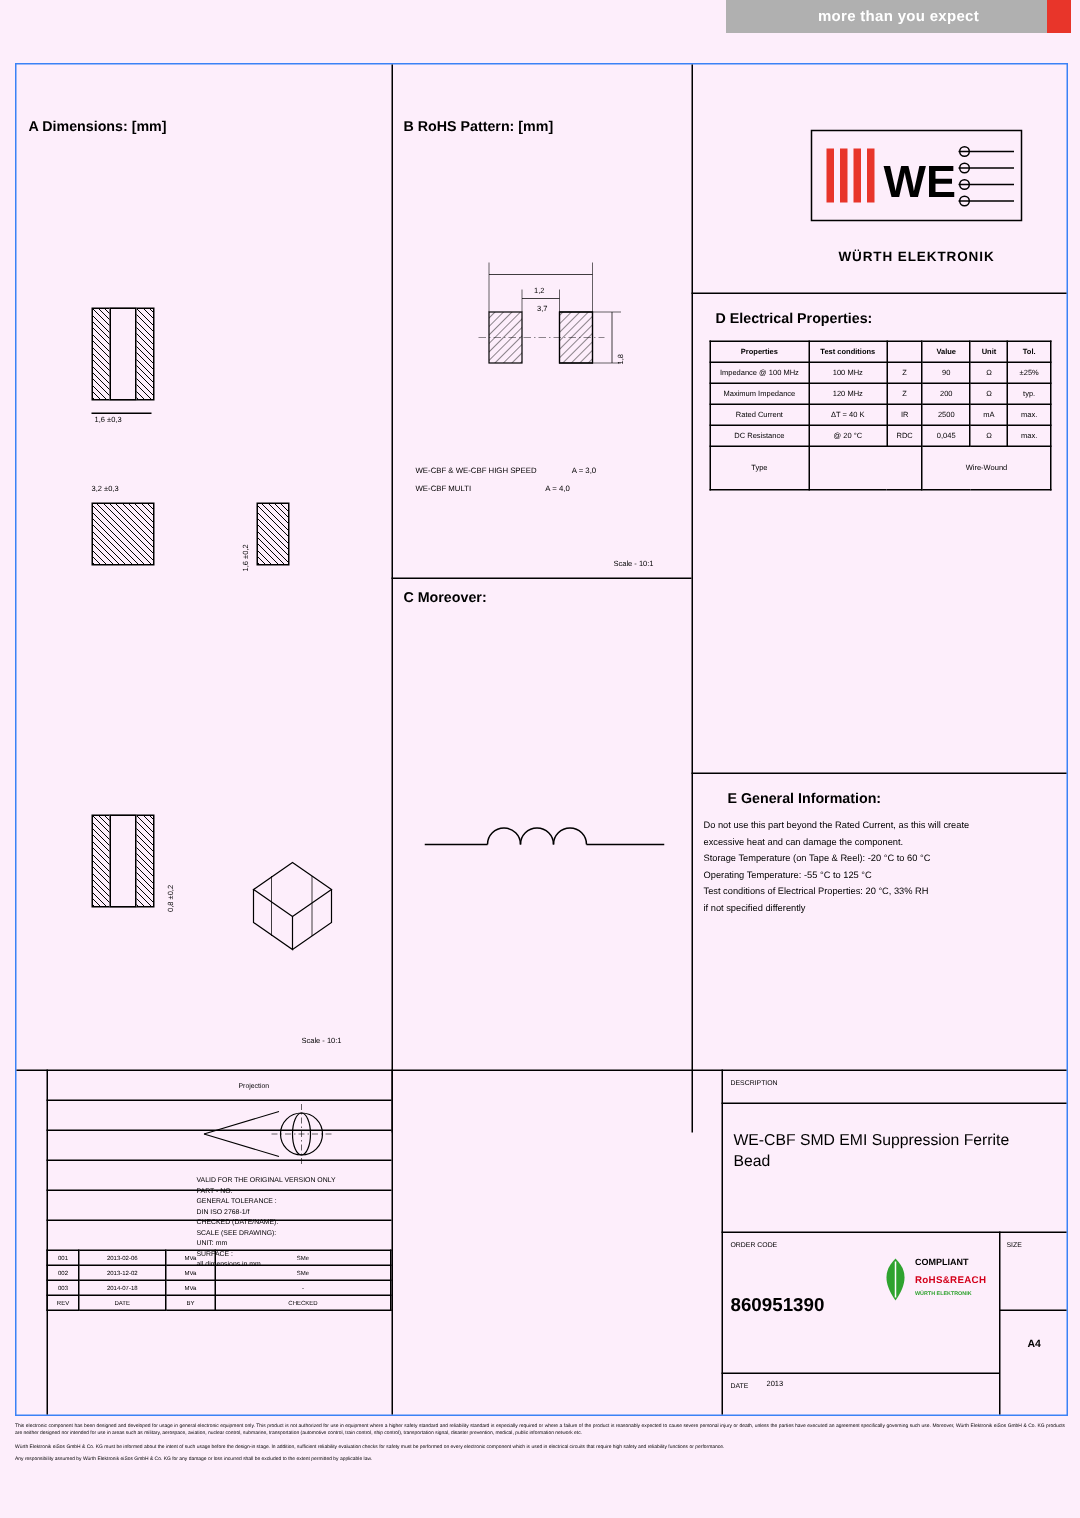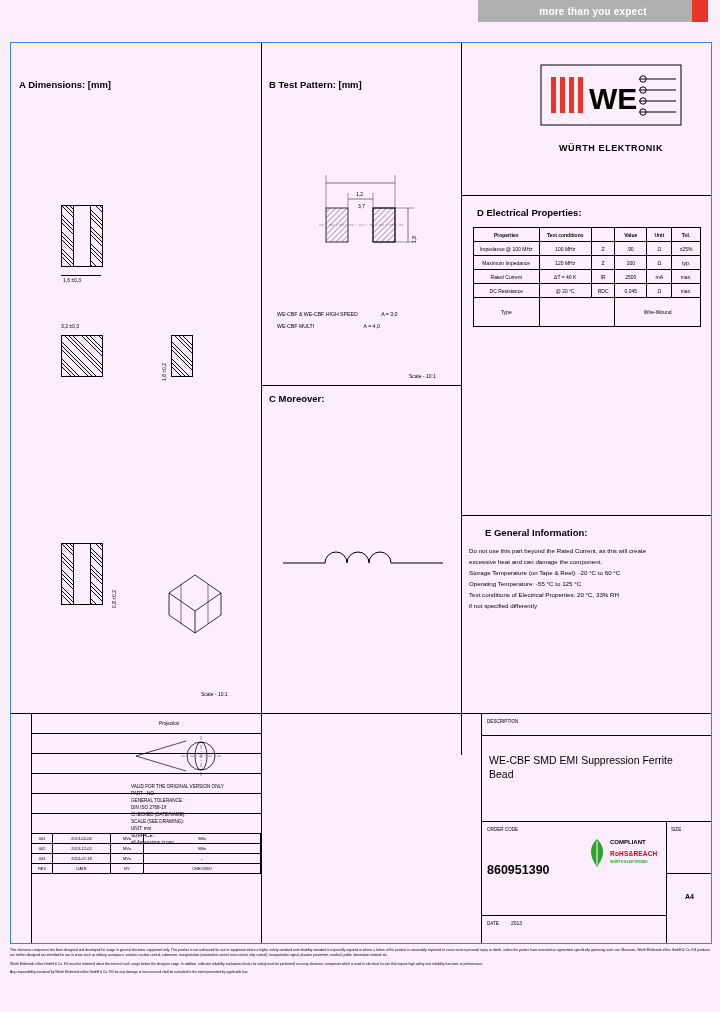--- a/index.html
+++ b/index.html
@@ -5,21 +5,21 @@
   html,body{margin:0;padding:0;}
   body{
     width:720px;height:1012px;
     background:#fdeefb;
     font-family:"Liberation Sans", sans-serif;
     color:#000;
     position:relative;
     overflow:hidden;
   }
   .banner{
-    position:absolute;top:0;right:12px;
+    position:absolute;top:0;right:6px;
     width:230px;height:22px;
     background:#b0b0b0;
     color:#ffffff;
     font-size:10px;font-weight:bold;
     display:flex;align-items:center;justify-content:center;
     letter-spacing:.2px;
   }
   .banner .red{
     position:absolute;right:0;top:0;width:16px;height:22px;background:#e8352a;
   }
@@ -121,21 +121,21 @@
     <polyline points="8,40 8,62 34,80 34,58" fill="none" stroke="#000" stroke-width="0.8"></polyline>
     <polyline points="34,80 60,62 60,40" fill="none" stroke="#000" stroke-width="0.8"></polyline>
     <line x1="20" y1="31" x2="20" y2="53" stroke="#000" stroke-width="0.5"></line>
     <line x1="47" y1="31" x2="47" y2="53" stroke="#000" stroke-width="0.5"></line>
     <line x1="20" y1="53" x2="20" y2="71" stroke="#000" stroke-width="0.5"></line>
     <line x1="47" y1="53" x2="47" y2="71" stroke="#000" stroke-width="0.5"></line>
   </svg>
 
   <div class="scale" style="left:190px;top:648px;">Scale - 10:1</div>
 
-  <div class="secttitle" style="left:258px;top:36px;">B Test Pattern: [mm]</div>
+  <div class="secttitle" style="left:258px;top:36px;">B RoHS Pattern: [mm]</div>
 
   <svg style="position:absolute;left:300px;top:110px;" width="120" height="120" viewBox="0 0 120 120">
 
     <rect x="15" y="55" width="22" height="34" fill="url(#hp)" stroke="#000" stroke-width="0.8"></rect>
     <rect x="62" y="55" width="22" height="34" fill="none" stroke="#000" stroke-width="0.8"></rect>
     <defs>
       <pattern id="hp" patternUnits="userSpaceOnUse" width="4" height="4" patternTransform="rotate(45)">
         <line x1="0" y1="0" x2="0" y2="4" stroke="#000" stroke-width="0.6"></line>
       </pattern>
     </defs>
@@ -171,21 +171,21 @@
 
   <div class="secttitle" style="left:258px;top:350px;">C Moreover:</div>
   <svg style="position:absolute;left:272px;top:490px;" width="160" height="40" viewBox="0 0 160 40">
     <line x1="0" y1="30" x2="42" y2="30" stroke="#000" stroke-width="1"></line>
     <path d="M42,30 a11,11 0 0 1 22,0" fill="none" stroke="#000" stroke-width="1"></path>
     <path d="M64,30 a11,11 0 0 1 22,0" fill="none" stroke="#000" stroke-width="1"></path>
     <path d="M86,30 a11,11 0 0 1 22,0" fill="none" stroke="#000" stroke-width="1"></path>
     <line x1="108" y1="30" x2="160" y2="30" stroke="#000" stroke-width="1"></line>
   </svg>
 
-  <div class="logoBox" style="left:520px;top:14px;width:160px;height:110px;">
+  <div class="logoBox" style="left:520px;top:36px;width:160px;height:110px;">
     <svg width="160" height="80" viewBox="0 0 160 80">
       <rect x="10" y="8" width="140" height="60" fill="none" stroke="#000" stroke-width="1"></rect>
       <g fill="#e8352a">
         <rect x="20" y="20" width="5" height="36"></rect>
         <rect x="29" y="20" width="5" height="36"></rect>
         <rect x="38" y="20" width="5" height="36"></rect>
         <rect x="47" y="20" width="5" height="36"></rect>
       </g>
       <text x="58" y="52" font-family="Liberation Sans, sans-serif" font-size="30" font-weight="bold" fill="#000">WE</text>
       <g stroke="#000" stroke-width="1" fill="none">

